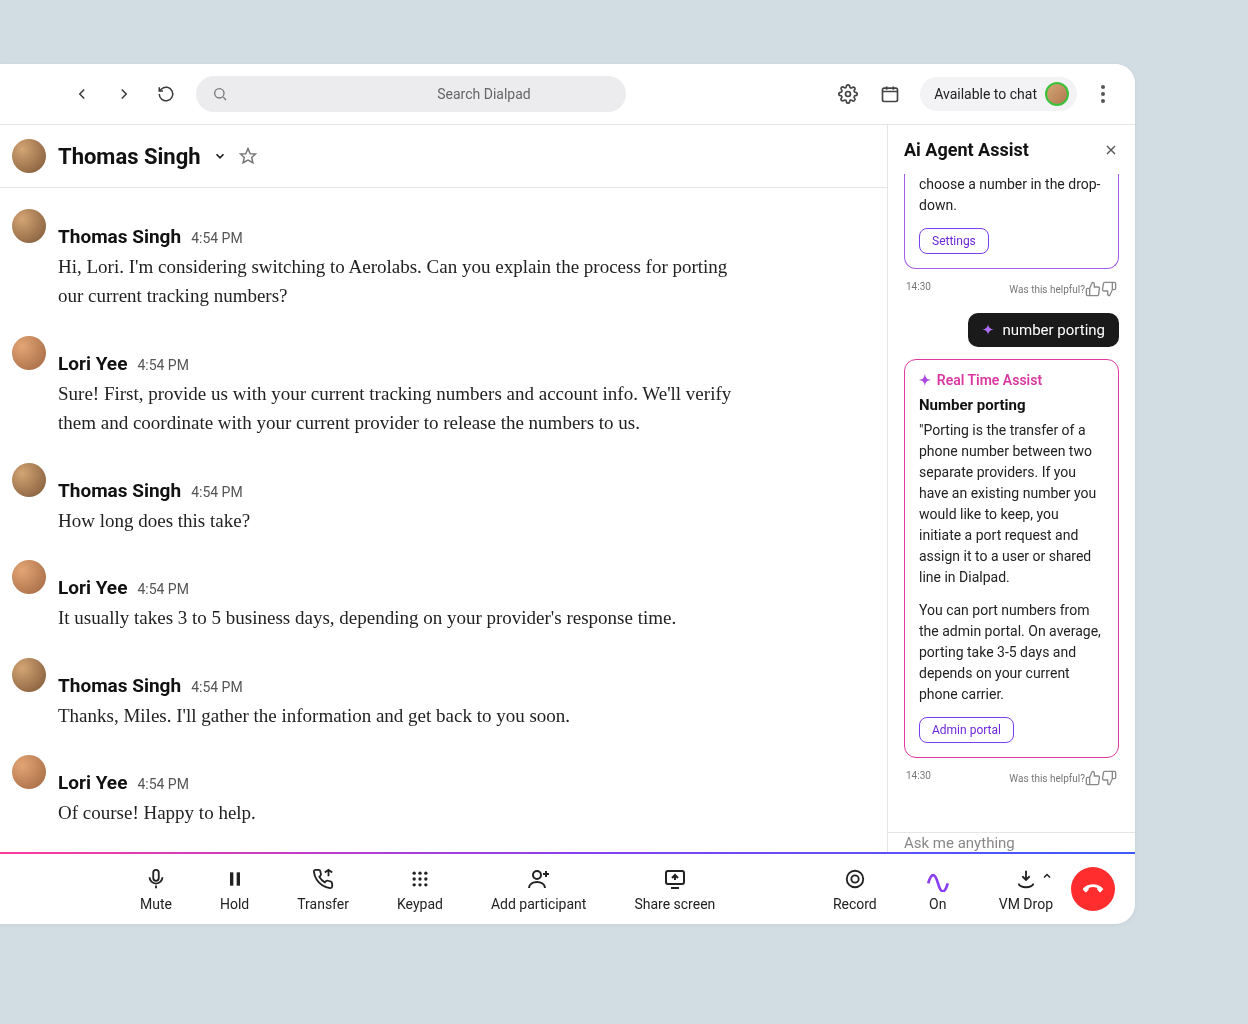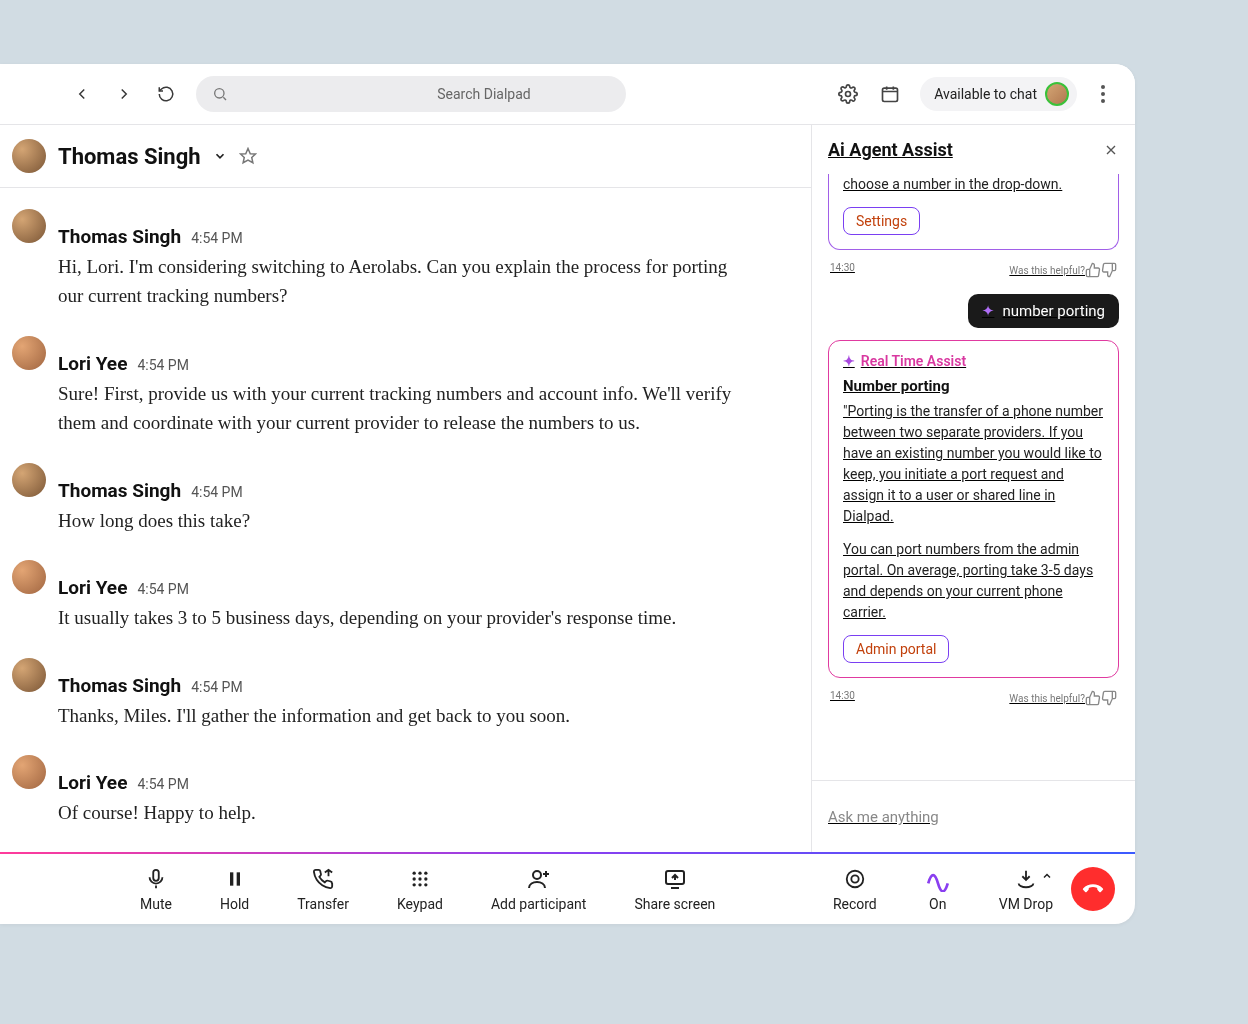--- a/index.html
+++ b/index.html
@@ -63,21 +63,21 @@
 }
 .kebab { display:flex; flex-direction:column; gap:3px; padding:0 6px; cursor:pointer;}
 .kebab div { width:4px; height:4px; border-radius:50%; background:#555; }
 
 
 .hline { height:1px; background:#e5e5e8; }
 
 
 .main-area { flex:1; display:flex; min-height:0; }
 .chat-col { flex:1; display:flex; flex-direction:column; min-width:0;}
-.assist-col { width:324px; border-left:1px solid #e5e5e8; display:flex; flex-direction:column;text-decoration:underline; }
+.assist-col { width:248px; border-left:1px solid #e5e5e8; display:flex; flex-direction:column; }
 
 
 .contact-header {
   padding: 14px 16px 14px 12px;
   display:flex; align-items:center; gap:12px;
   border-bottom:1px solid #e5e5e8;
 }
 .avatar-md {
   width:34px; height:34px; border-radius:50%;
   background: radial-gradient(circle at 30% 30%, #d4a574, #7a5535);
@@ -106,37 +106,37 @@
   border:1px solid #a15fe8; border-radius:12px; padding:12px 14px 14px;
   margin-bottom:8px;
   background:#fff;
 }
 .assist-card.magenta { border-color:#e03aa0; }
 .card-label { display:flex; align-items:center; gap:6px; color:#d938a0; font-weight:600; font-size:14px; margin-bottom:8px;}
 .card-label .spark { color:#a94ae0; }
 .card-heading { font-size:15px; font-weight:700; margin-bottom:6px; color:#111;}
 .card-text { font-size:14px; color:#222; line-height:1.5; margin-bottom:12px;}
 .pill-btn {
-  display:inline-block; border:1px solid #7a3ff2; color:#c2410c;
-  padding:5px 12px; border-radius:8px; font-size:14px; cursor:pointer;
+  display:inline-block; border:1px solid #7a3ff2; color:#6d28d9;
+  padding:5px 12px; border-radius:8px; font-size:12px; cursor:pointer;
 }
 .meta-row {
   display:flex; align-items:flex-start; justify-content:space-between;
   color:#777; font-size:10px; padding:4px 2px 10px;
 }
 .helpful { display:flex; align-items:center; }
 .thumb { width:16px;height:16px; color:#888; cursor:pointer;}
 .user-chip {
   align-self:flex-end;
   background:#1a1a1a; color:#fff; border-radius:10px;
   padding:8px 14px; font-size:15px; display:inline-flex; align-items:center; gap:8px;
   margin: 6px 0 12px auto;
 }
 .user-chip .spark2 { color:#b06ef7; }
-.assist-input { border-top:1px solid #e5e5e8; padding:26px 16px; }
+.assist-input { border-top:1px solid #e5e5e8; padding:0 16px; }
 .assist-input-text { color:#888; font-size:15px; }
 
 
 .callbar {
   height:72px; border-top:2px solid transparent;
   display:flex; align-items:center; padding:0 20px 0 140px;
   position:relative;
 }
 .gradient-line {
   position:absolute; top:-2px; left:0; right:0; height:2px;

